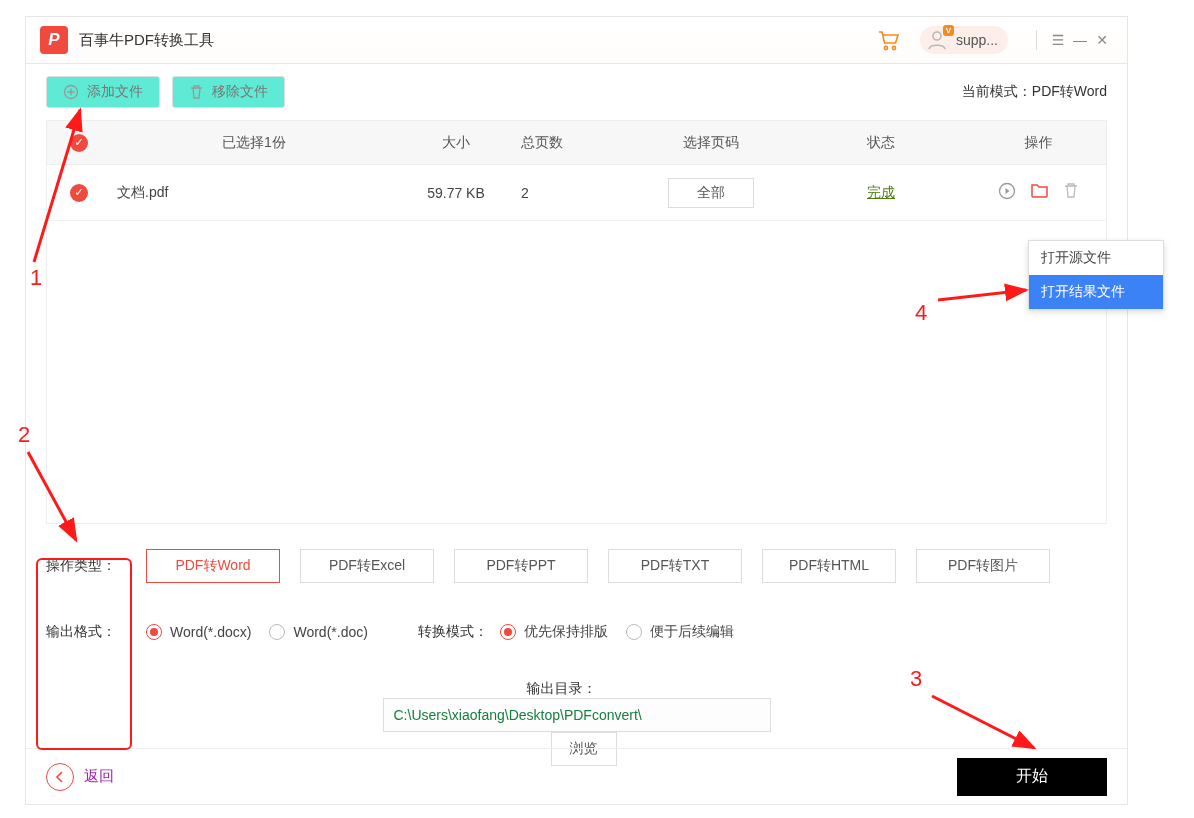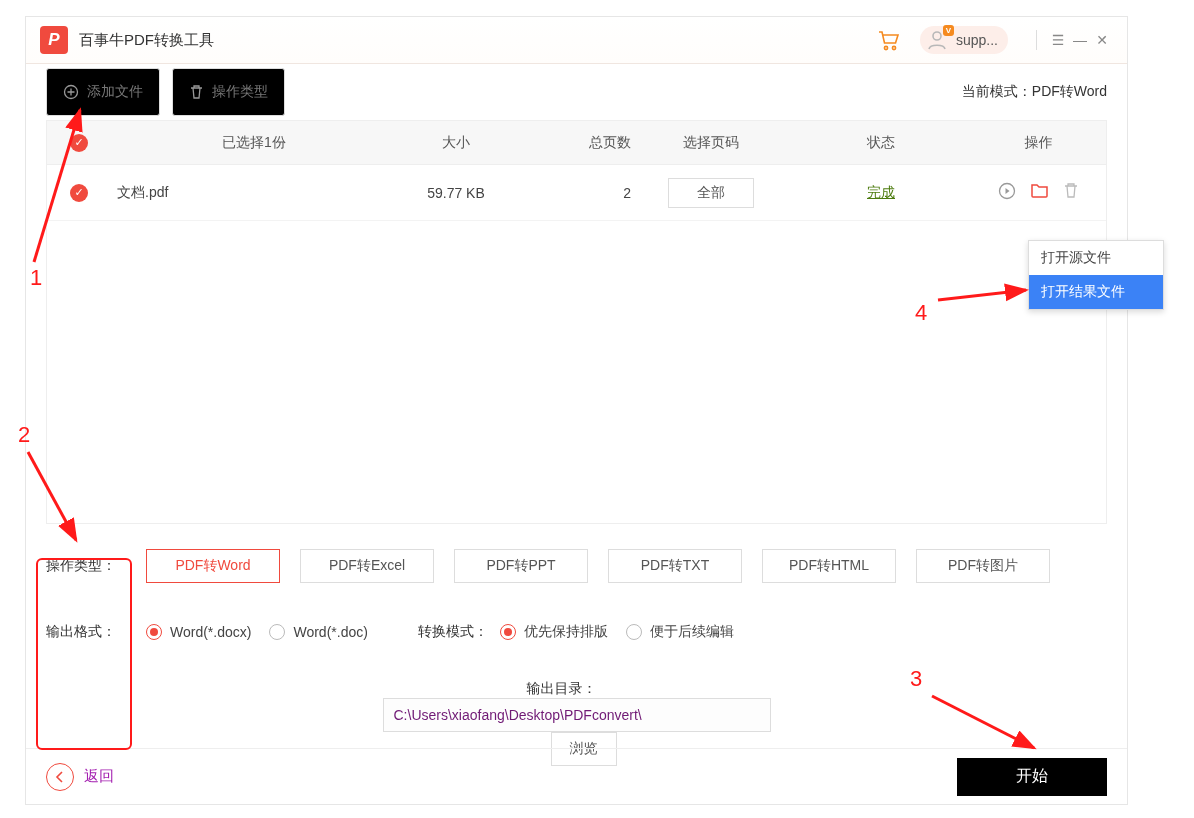--- a/index.html
+++ b/index.html
@@ -73,27 +73,27 @@
 .toolbar {
   height: 56px;
   display: flex;
   align-items: center;
   padding: 0 20px;
 }
 .tool-btn {
   display: flex; align-items: center;
   border: 1px solid #ddd;
   border-radius: 3px;
-  height: 48px;
+  height: 32px;
   padding: 0 16px;
   color: #777;
   font-size: 14px;
   margin-right: 12px;
   cursor: pointer;
-  background: #000000;
+  background: #5eead4;
 }
 .tool-btn svg { margin-right: 8px; }
 .toolbar-spacer { flex: 1; }
 .current-mode { font-size: 14px; color: #333; }
 .table-wrap {
   margin: 0 20px;
   border: 1px solid #eee;
   height: 404px;
   position: relative;
 }
@@ -102,21 +102,21 @@
   background: #f7f7f7;
   display: flex;
   align-items: center;
   font-size: 14px;
   color: #555;
   border-bottom: 1px solid #eee;
 }
 .col-check { width: 64px; display:flex; justify-content:center; }
 .col-name  { width: 280px; padding-left: 6px; text-align:center;}
 .col-size  { width: 130px; text-align:center;}
-.col-pages { width: 110px; text-align:right;}
+.col-pages { width: 110px; text-align:left;}
 .col-range { width: 160px; text-align:center;}
 .col-status{ width: 180px; text-align:center;}
 .col-ops   { flex: 1; text-align:center;}
 .trow {
   height: 56px;
   display:flex; align-items:center;
   font-size: 14px; color: #444;
   border-bottom: 1px solid #f3f3f3;
 }
 .check-circle {
@@ -174,21 +174,21 @@
 .radio-outer.checked { border-color:#f04a3e; }
 .radio-outer.checked::after {
   content:""; position:absolute; left:3px; top:3px;
   width:8px; height:8px; border-radius:50%; background:#f04a3e;
 }
 .mode-label { margin-left: 50px; margin-right: 12px; font-size:14px; color:#333;}
 .path-input {
   width: 388px; height: 34px;
   border: 1px solid #ddd;
   padding: 0 10px;
-  font-size: 14px; color:#701a75;
+  font-size: 14px; color:#15803d;
   background:#fdfdfd;
 }
 .browse-btn {
   margin-left: 14px;
   height: 34px; padding: 0 18px;
   border: 1px solid #ddd; background:#fff;
   font-size:14px; color:#555; cursor:pointer;
 }
 .bottom-bar {
   position:absolute; bottom:0; left:0; right:0;
@@ -279,21 +279,21 @@
       <svg width="16" height="16" viewBox="0 0 16 16" fill="none" stroke="#999" stroke-width="1.3">
           <circle cx="8" cy="8" r="6.5"></circle>
           <path d="M8 4.5v7M4.5 8h7"></path>
         </svg>
       <span>添加文件</span>
     </button>
     <button class="tool-btn">
       <svg width="15" height="16" viewBox="0 0 15 16" fill="none" stroke="#999" stroke-width="1.3">
           <path d="M2 4h11M5 4V2h5v2M4 4l1 10h5l1-10"></path>
         </svg>
-      <span>操作类型</span>
+      <span>移除文件</span>
     </button>
     <div class="toolbar-spacer"></div>
     <div class="current-mode">
       <span>当前模式：</span><span>PDF转Word</span>
     </div>
   </div>
 
   <div class="table-wrap">
     <div class="thead">
       <div class="col-check">

